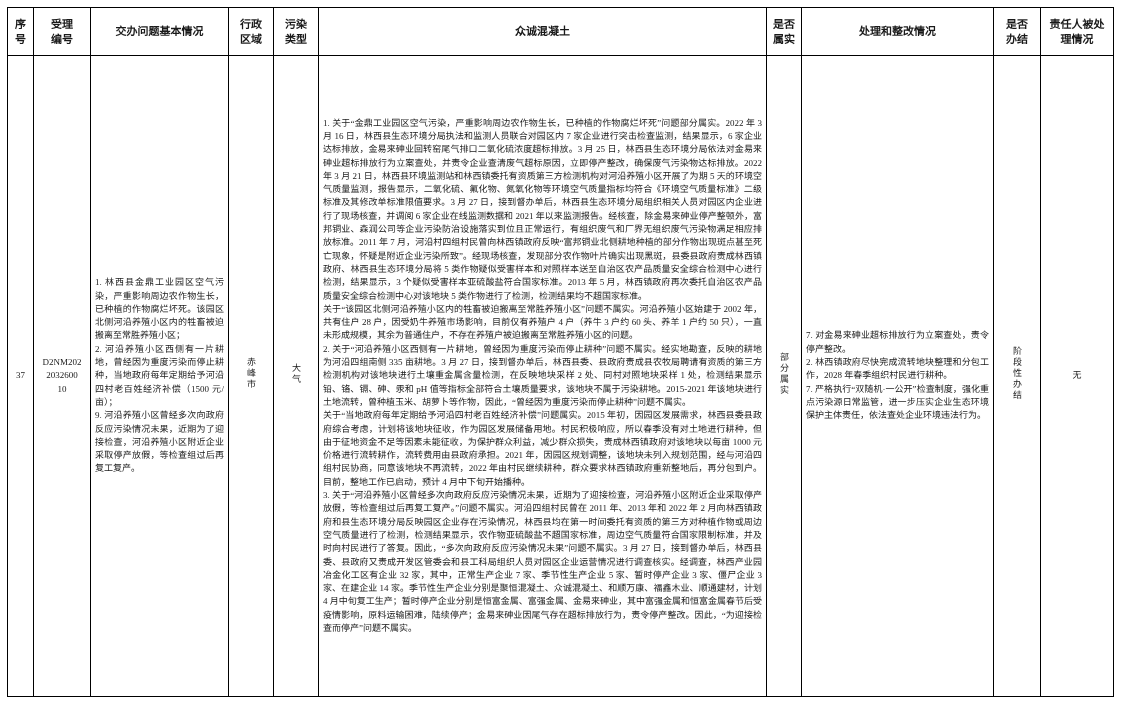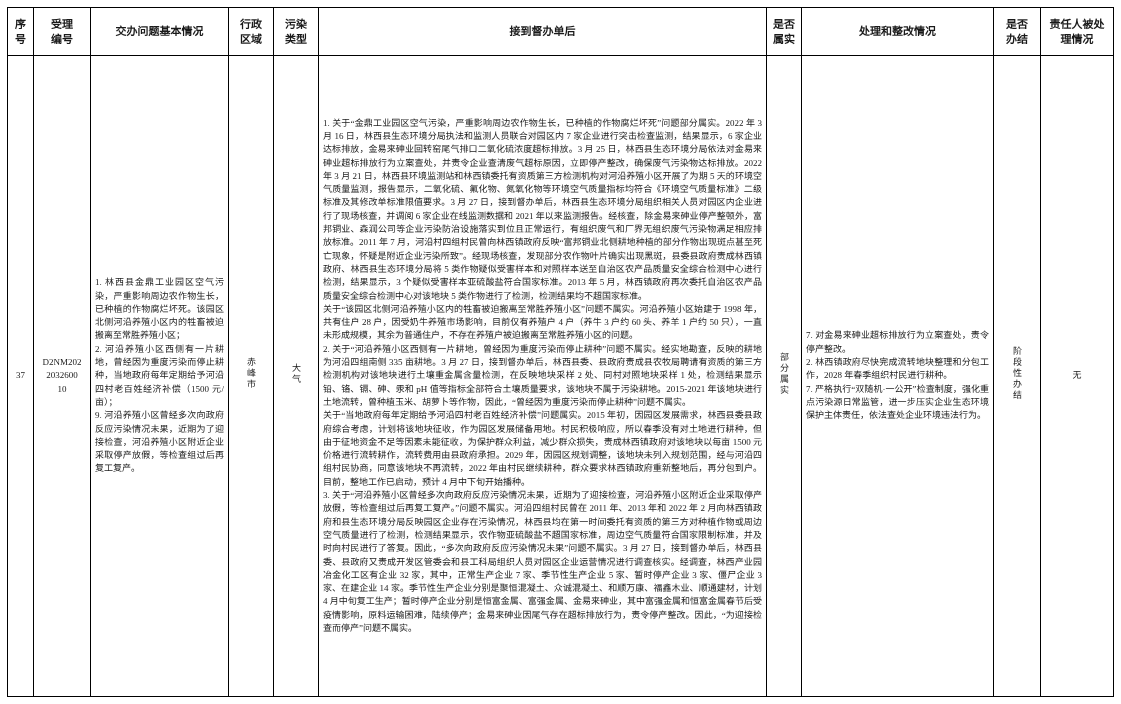--- a/index.html
+++ b/index.html
@@ -74,21 +74,21 @@
       <tr>
         <th>序
 号</th>
         <th>受理
 编号</th>
         <th>交办问题基本情况</th>
         <th>行政
 区域</th>
         <th>污染
 类型</th>
-        <th>接到督办单后</th>
+        <th>众诚混凝土</th>
         <th>是否
 属实</th>
         <th>处理和整改情况</th>
         <th>是否
 办结</th>
         <th>责任人被处
 理情况</th>
       </tr>
     </thead>
     <tbody>
@@ -103,23 +103,23 @@
           <p>9. 河沿养殖小区曾经多次向政府反应污染情况未果，近期为了迎接检查，河沿养殖小区附近企业采取停产放假，等检查组过后再复工复产。</p>
         </td>
         <td class="c-center">
           <span class="vert">赤峰市</span>
         </td>
         <td class="c-center">
           <span class="vert">大气</span>
         </td>
         <td class="c-left v-top inv">
           <p>1. 关于“金鼎工业园区空气污染，严重影响周边农作物生长，已种植的作物腐烂坏死”问题部分属实。2022 年 3 月 16 日，林西县生态环境分局执法和监测人员联合对园区内 7 家企业进行突击检查监测，结果显示，6 家企业达标排放，金易来砷业回转窑尾气排口二氧化硫浓度超标排放。3 月 25 日，林西县生态环境分局依法对金易来砷业超标排放行为立案查处，并责令企业查清废气超标原因，立即停产整改，确保废气污染物达标排放。2022 年 3 月 21 日，林西县环境监测站和林西镇委托有资质第三方检测机构对河沿养殖小区开展了为期 5 天的环境空气质量监测，报告显示，二氧化硫、氟化物、氮氧化物等环境空气质量指标均符合《环境空气质量标准》二级标准及其修改单标准限值要求。3 月 27 日，接到督办单后，林西县生态环境分局组织相关人员对园区内企业进行了现场核查，并调阅 6 家企业在线监测数据和 2021 年以来监测报告。经核查，除金易来砷业停产整顿外，富邦铜业、森润公司等企业污染防治设施落实到位且正常运行，有组织废气和厂界无组织废气污染物满足相应排放标准。2011 年 7 月，河沿村四组村民曾向林西镇政府反映“富邦铜业北侧耕地种植的部分作物出现斑点甚至死亡现象，怀疑是附近企业污染所致”。经现场核查，发现部分农作物叶片确实出现黑斑，县委县政府责成林西镇政府、林西县生态环境分局将 5 类作物疑似受害样本和对照样本送至自治区农产品质量安全综合检测中心进行检测，结果显示，3 个疑似受害样本亚硫酸盐符合国家标准。2013 年 5 月，林西镇政府再次委托自治区农产品质量安全综合检测中心对该地块 5 类作物进行了检测，检测结果均不超国家标准。</p>
-          <p>关于“该园区北侧河沿养殖小区内的牲畜被迫搬离至常胜养殖小区”问题不属实。河沿养殖小区始建于 1998 年，共有住户 28 户，因受奶牛养殖市场影响，目前仅有养殖户 4 户（养牛 3 户约 60 头、养羊 1 户约 50 只），一直未形成规模，其余为普通住户，不存在养殖户被迫搬离至常胜养殖小区的问题。</p>
+          <p>关于“该园区北侧河沿养殖小区内的牲畜被迫搬离至常胜养殖小区”问题不属实。河沿养殖小区始建于 2002 年，共有住户 28 户，因受奶牛养殖市场影响，目前仅有养殖户 4 户（养牛 3 户约 60 头、养羊 1 户约 50 只），一直未形成规模，其余为普通住户，不存在养殖户被迫搬离至常胜养殖小区的问题。</p>
           <p>2. 关于“河沿养殖小区西侧有一片耕地，曾经因为重度污染而停止耕种”问题不属实。经实地勘查，反映的耕地为河沿四组南侧 335 亩耕地。3 月 27 日，接到督办单后，林西县委、县政府责成县农牧局聘请有资质的第三方检测机构对该地块进行土壤重金属含量检测，在反映地块采样 2 处、同村对照地块采样 1 处，检测结果显示铅、铬、镉、砷、汞和 pH 值等指标全部符合土壤质量要求，该地块不属于污染耕地。2015-2021 年该地块进行土地流转，曾种植玉米、胡萝卜等作物，因此，“曾经因为重度污染而停止耕种”问题不属实。</p>
-          <p>关于“当地政府每年定期给予河沿四村老百姓经济补偿”问题属实。2015 年初，因园区发展需求，林西县委县政府综合考虑，计划将该地块征收，作为园区发展储备用地。村民积极响应，所以春季没有对土地进行耕种，但由于征地资金不足等因素未能征收，为保护群众利益，减少群众损失，责成林西镇政府对该地块以每亩 1500 元价格进行流转耕作，流转费用由县政府承担。2029 年，因园区规划调整，该地块未列入规划范围，经与河沿四组村民协商，同意该地块不再流转，2022 年由村民继续耕种，群众要求林西镇政府重新整地后，再分包到户。目前，整地工作已启动，预计 4 月中下旬开始播种。</p>
+          <p>关于“当地政府每年定期给予河沿四村老百姓经济补偿”问题属实。2015 年初，因园区发展需求，林西县委县政府综合考虑，计划将该地块征收，作为园区发展储备用地。村民积极响应，所以春季没有对土地进行耕种，但由于征地资金不足等因素未能征收，为保护群众利益，减少群众损失，责成林西镇政府对该地块以每亩 1000 元价格进行流转耕作，流转费用由县政府承担。2021 年，因园区规划调整，该地块未列入规划范围，经与河沿四组村民协商，同意该地块不再流转，2022 年由村民继续耕种，群众要求林西镇政府重新整地后，再分包到户。目前，整地工作已启动，预计 4 月中下旬开始播种。</p>
           <p>3. 关于“河沿养殖小区曾经多次向政府反应污染情况未果，近期为了迎接检查，河沿养殖小区附近企业采取停产放假，等检查组过后再复工复产。”问题不属实。河沿四组村民曾在 2011 年、2013 年和 2022 年 2 月向林西镇政府和县生态环境分局反映园区企业存在污染情况，林西县均在第一时间委托有资质的第三方对种植作物或周边空气质量进行了检测，检测结果显示，农作物亚硫酸盐不超国家标准，周边空气质量符合国家限制标准，并及时向村民进行了答复。因此，“多次向政府反应污染情况未果”问题不属实。3 月 27 日，接到督办单后，林西县委、县政府又责成开发区管委会和县工科局组织人员对园区企业运营情况进行调查核实。经调查，林西产业园冶金化工区有企业 32 家，其中，正常生产企业 7 家、季节性生产企业 5 家、暂时停产企业 3 家、僵尸企业 3 家、在建企业 14 家。季节性生产企业分别是聚恒混凝土、众诚混凝土、和顺万康、福鑫木业、顺通建材，计划 4 月中旬复工生产；暂时停产企业分别是恒富金属、富强金属、金易来砷业，其中富强金属和恒富金属春节后受疫情影响，原料运输困难，陆续停产；金易来砷业因尾气存在超标排放行为，责令停产整改。因此，“为迎接检查而停产”问题不属实。</p>
         </td>
         <td class="c-center">
           <span class="vert">部分属实</span>
         </td>
         <td class="c-left rect">
           <p>7. 对金易来砷业超标排放行为立案查处，责令停产整改。</p>
           <p>2. 林西镇政府尽快完成流转地块整理和分包工作，2028 年春季组织村民进行耕种。</p>
           <p>7. 严格执行“双随机·一公开”检查制度，强化重点污染源日常监管，进一步压实企业生态环境保护主体责任，依法查处企业环境违法行为。</p>
         </td>

